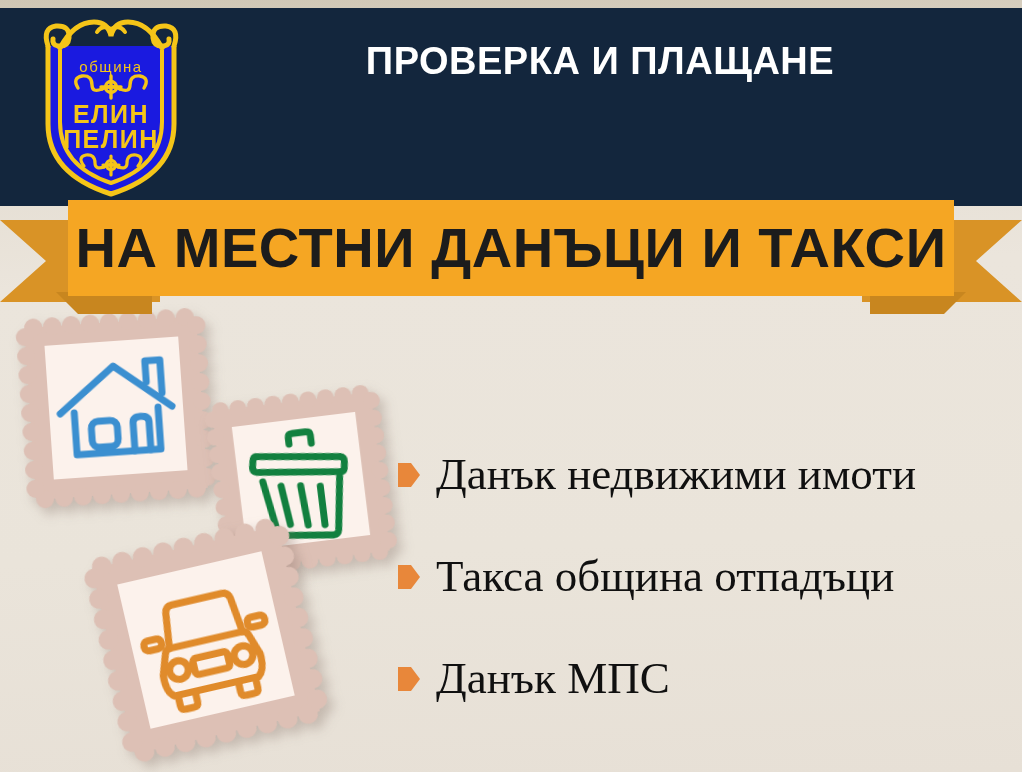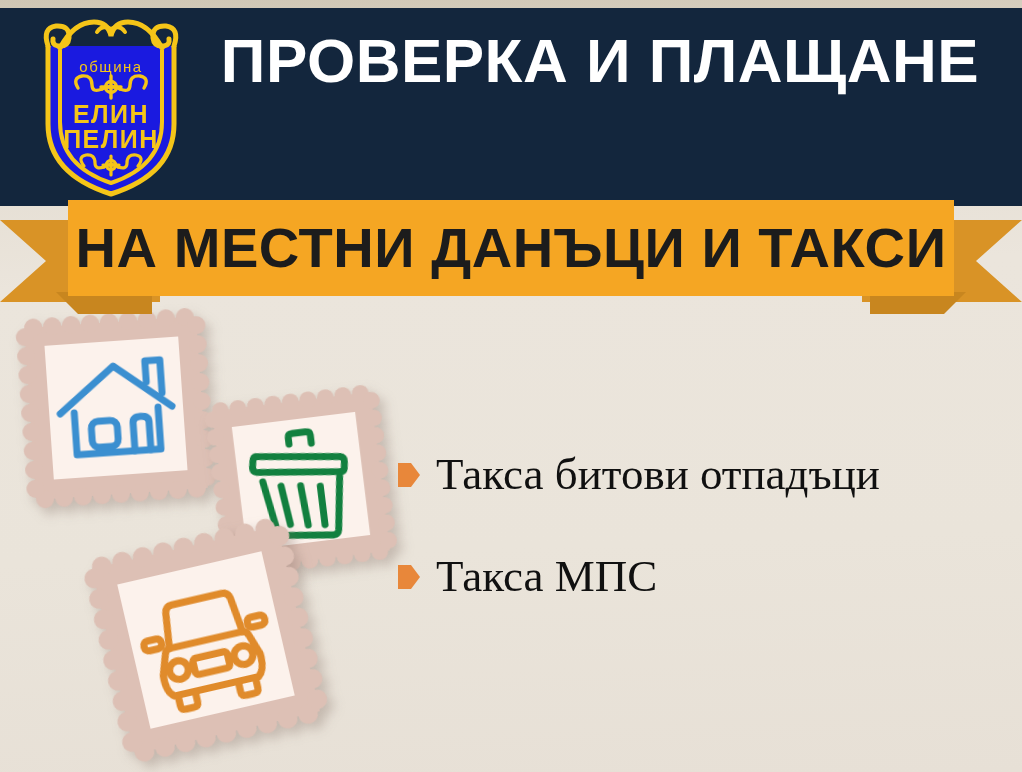--- a/index.html
+++ b/index.html
@@ -45,21 +45,21 @@
 
   .header-title {
     position: absolute;
     left: 190px;
     top: 16px;
     width: 820px;
     text-align: center;
     color: #ffffff;
     font-family: "Liberation Sans", sans-serif;
     font-weight: bold;
-    font-size: 62px;
+    font-size: 38px;
     line-height: 74px;
     letter-spacing: 0.5px;
   }
   .header-title .ln { display: block; white-space: nowrap; }
 
   
   .ribbon {
     position: absolute;
     left: 0;
     top: 196px;
@@ -385,26 +385,30 @@
         <rect x="40" y="85" width="16" height="9" rx="4"></rect>
         <rect x="136" y="85" width="16" height="9" rx="4"></rect>
         <path d="M60 139 L60 149 Q60 153 65 153 L71 153 Q76 153 76 149 L76 139"></path>
         <path d="M116 139 L116 149 Q116 153 121 153 L127 153 Q132 153 132 149 L132 139"></path>
       </g>
     </svg>
   </div>
 
   <div class="bullets">
 
-
     <div class="bullet-row">
       <span class="bullet-mark"></span>
-      <span class="bullet-label">Такса битови отпадъци</span>
+      <span class="bullet-label">Данък недвижими имоти</span>
     </div>
 
     <div class="bullet-row">
       <span class="bullet-mark"></span>
-      <span class="bullet-label">Такса МПС</span>
+      <span class="bullet-label">Такса община отпадъци</span>
     </div>
 
+    <div class="bullet-row">
+      <span class="bullet-mark"></span>
+      <span class="bullet-label">Данък МПС</span>
+    </div>
+
   </div>
 
 </div>
 
 </body></html>

